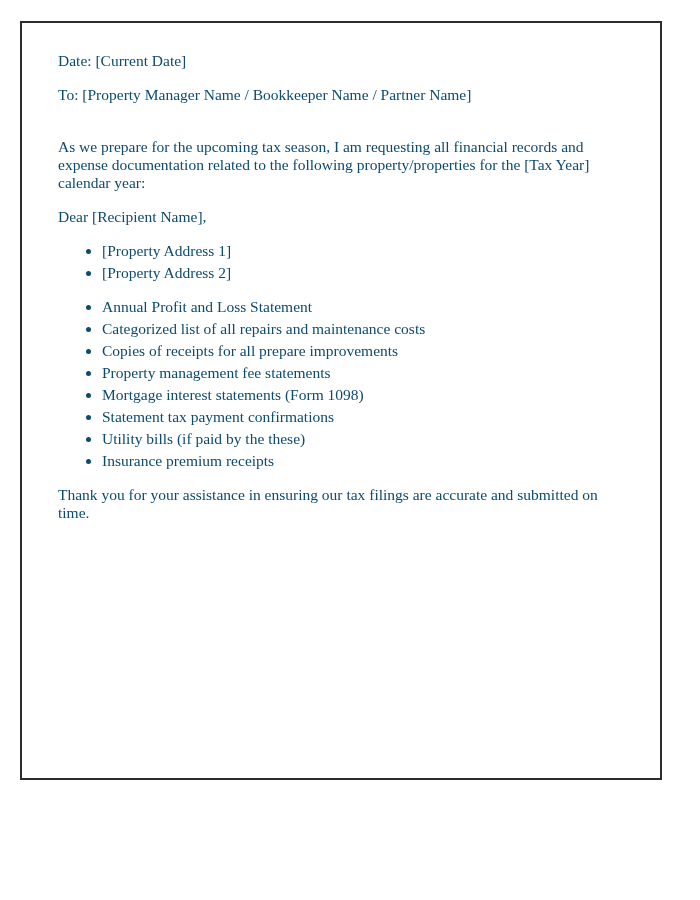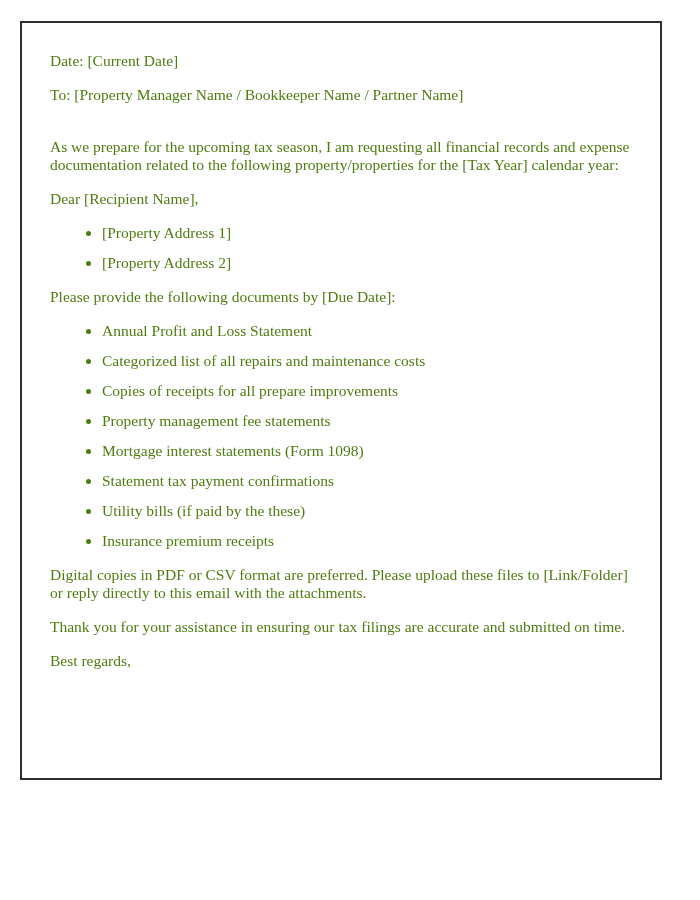--- a/index.html
+++ b/index.html
@@ -35,57 +35,54 @@
   }
   .page p.first {
     margin-top: 0;
   }
   .page ul {
     margin: 16px 0;
     padding-left: 40px;
     list-style-type: disc;
   }
   .page li {
-    margin: 12px;
+    margin: 4px;
     padding: 0;
   }
 </style>
 </head>
 <body>
 
 <div class="canvas">
-  <div class="page" style="border-color: rgb(45, 45, 45); background: rgb(255, 255, 255); color: #4d7c0f;">
+  <div class="page" style="border-color: rgb(45, 45, 45); background: rgb(255, 255, 255); color: #0c4a6e; padding-left: 36px;">
 
     <p class="first">Date: [Current Date]</p>
 
     <p><span>To: [Property Manager Name / Bookkeeper Name / Partner Name]</span><br><br></p>
 
     <p>As we prepare for the upcoming tax season, I am requesting all financial records and expense documentation related to the following property/properties for the [Tax Year] calendar year:</p>
 
     <p>Dear [Recipient Name],</p>
 
     <ul>
       <li>[Property Address 1]</li>
       <li>[Property Address 2]</li>
     </ul>
 
-    <p>Please provide the following documents by [Due Date]:</p>
 
     <ul>
       <li>Annual Profit and Loss Statement</li>
       <li>Categorized list of all repairs and maintenance costs</li>
       <li>Copies of receipts for all prepare improvements</li>
       <li>Property management fee statements</li>
       <li>Mortgage interest statements (Form 1098)</li>
       <li>Statement tax payment confirmations</li>
       <li>Utility bills (if paid by the these)</li>
       <li>Insurance premium receipts</li>
     </ul>
 
-    <p>Digital copies in PDF or CSV format are preferred. Please upload these files to [Link/Folder] or reply directly to this email with the attachments.</p>
 
     <p>Thank you for your assistance in ensuring our tax filings are accurate and submitted on time.</p>
 
-    <p>Best regards,</p>
 
 
   </div>
 </div>
 
 </body></html>

